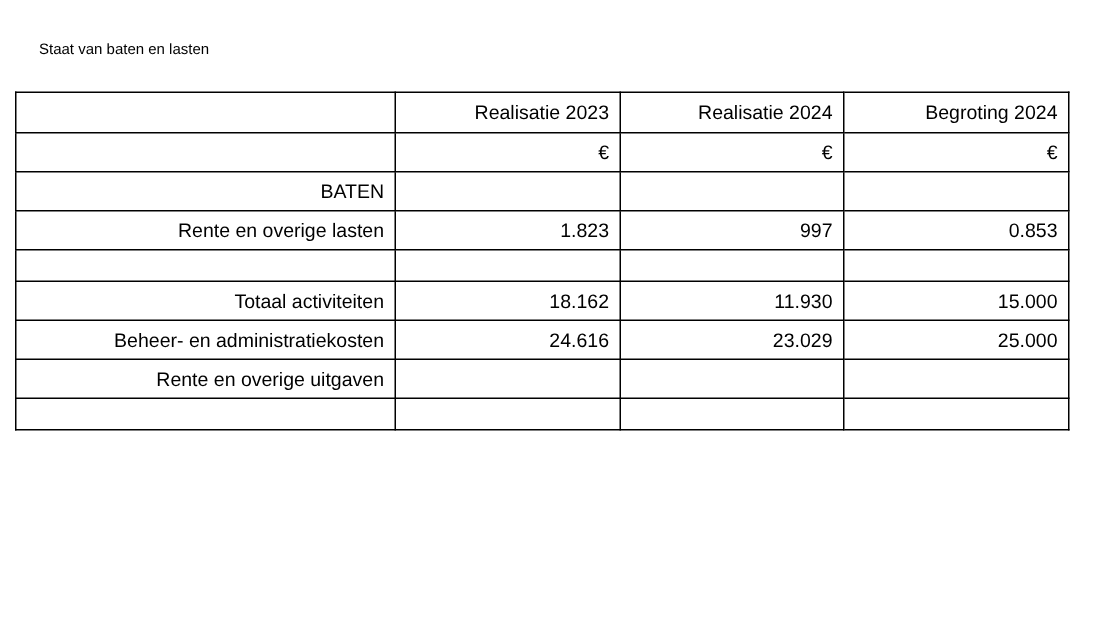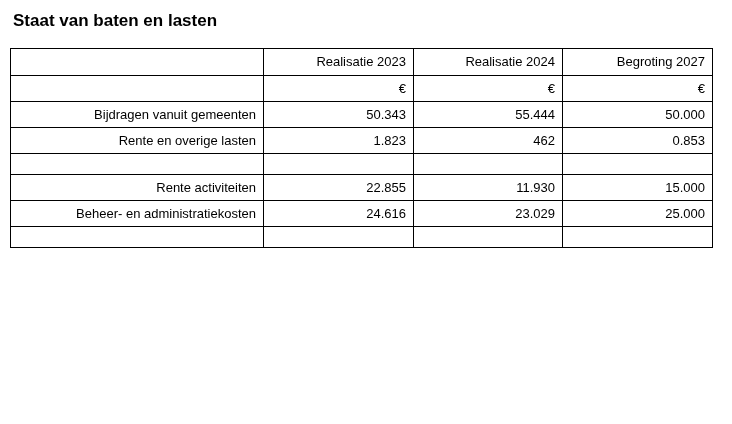--- a/index.html
+++ b/index.html
@@ -6,25 +6,25 @@
   html, body {
     margin: 0;
     padding: 0;
     background: #ffffff;
     width: 732px;
     height: 424px;
     font-family: "Liberation Sans", sans-serif;
     color: #000000;
   }
   .doc-title {
-    margin: 4px;
+    margin: 17px;
     padding: 9px 0 0 9px;
-    font-size: 17px;
+    font-size: 10px;
     line-height: 16px;
-    font-weight: bold;
+    font-weight: normal;
   }
   table.statement-table {
     border-collapse: collapse;
     table-layout: fixed;
     width: 702px;
     margin: 19px 0 0 10px;
   }
   table.statement-table td {
     border: 1px solid #000000;
     font-size: 13px;
@@ -54,57 +54,63 @@
       <col class="c-label">
       <col class="c-2023">
       <col class="c-2024">
       <col class="c-begr">
     </colgroup>
     <tbody>
       <tr class="header-row">
         <td></td>
         <td>Realisatie 2023</td>
         <td>Realisatie 2024</td>
-        <td>Begroting 2027</td>
+        <td>Begroting 2024</td>
       </tr>
       <tr>
         <td></td>
         <td>€</td>
         <td>€</td>
         <td>€</td>
       </tr>
       <tr>
-        <td>Bijdragen vanuit gemeenten</td>
-        <td>50.343</td>
-        <td>55.444</td>
-        <td>50.000</td>
+        <td>BATEN</td>
+        <td></td>
+        <td></td>
+        <td></td>
       </tr>
       <tr>
         <td>Rente en overige lasten</td>
         <td>1.823</td>
-        <td>462</td>
+        <td>997</td>
         <td>0.853</td>
       </tr>
       <tr class="spacer-row">
         <td></td>
         <td></td>
         <td></td>
         <td></td>
       </tr>
       <tr>
-        <td>Rente activiteiten</td>
-        <td>22.855</td>
+        <td>Totaal activiteiten</td>
+        <td>18.162</td>
         <td>11.930</td>
         <td>15.000</td>
       </tr>
       <tr>
         <td>Beheer- en administratiekosten</td>
         <td>24.616</td>
         <td>23.029</td>
         <td>25.000</td>
+      </tr>
+      <tr>
+        <td>Rente en overige uitgaven</td>
+        <td></td>
+        <td></td>
+        <td></td>
       </tr>
       <tr class="spacer-row">
         <td></td>
         <td></td>
         <td></td>
         <td></td>
       </tr>
     </tbody>
   </table>
 </div>

